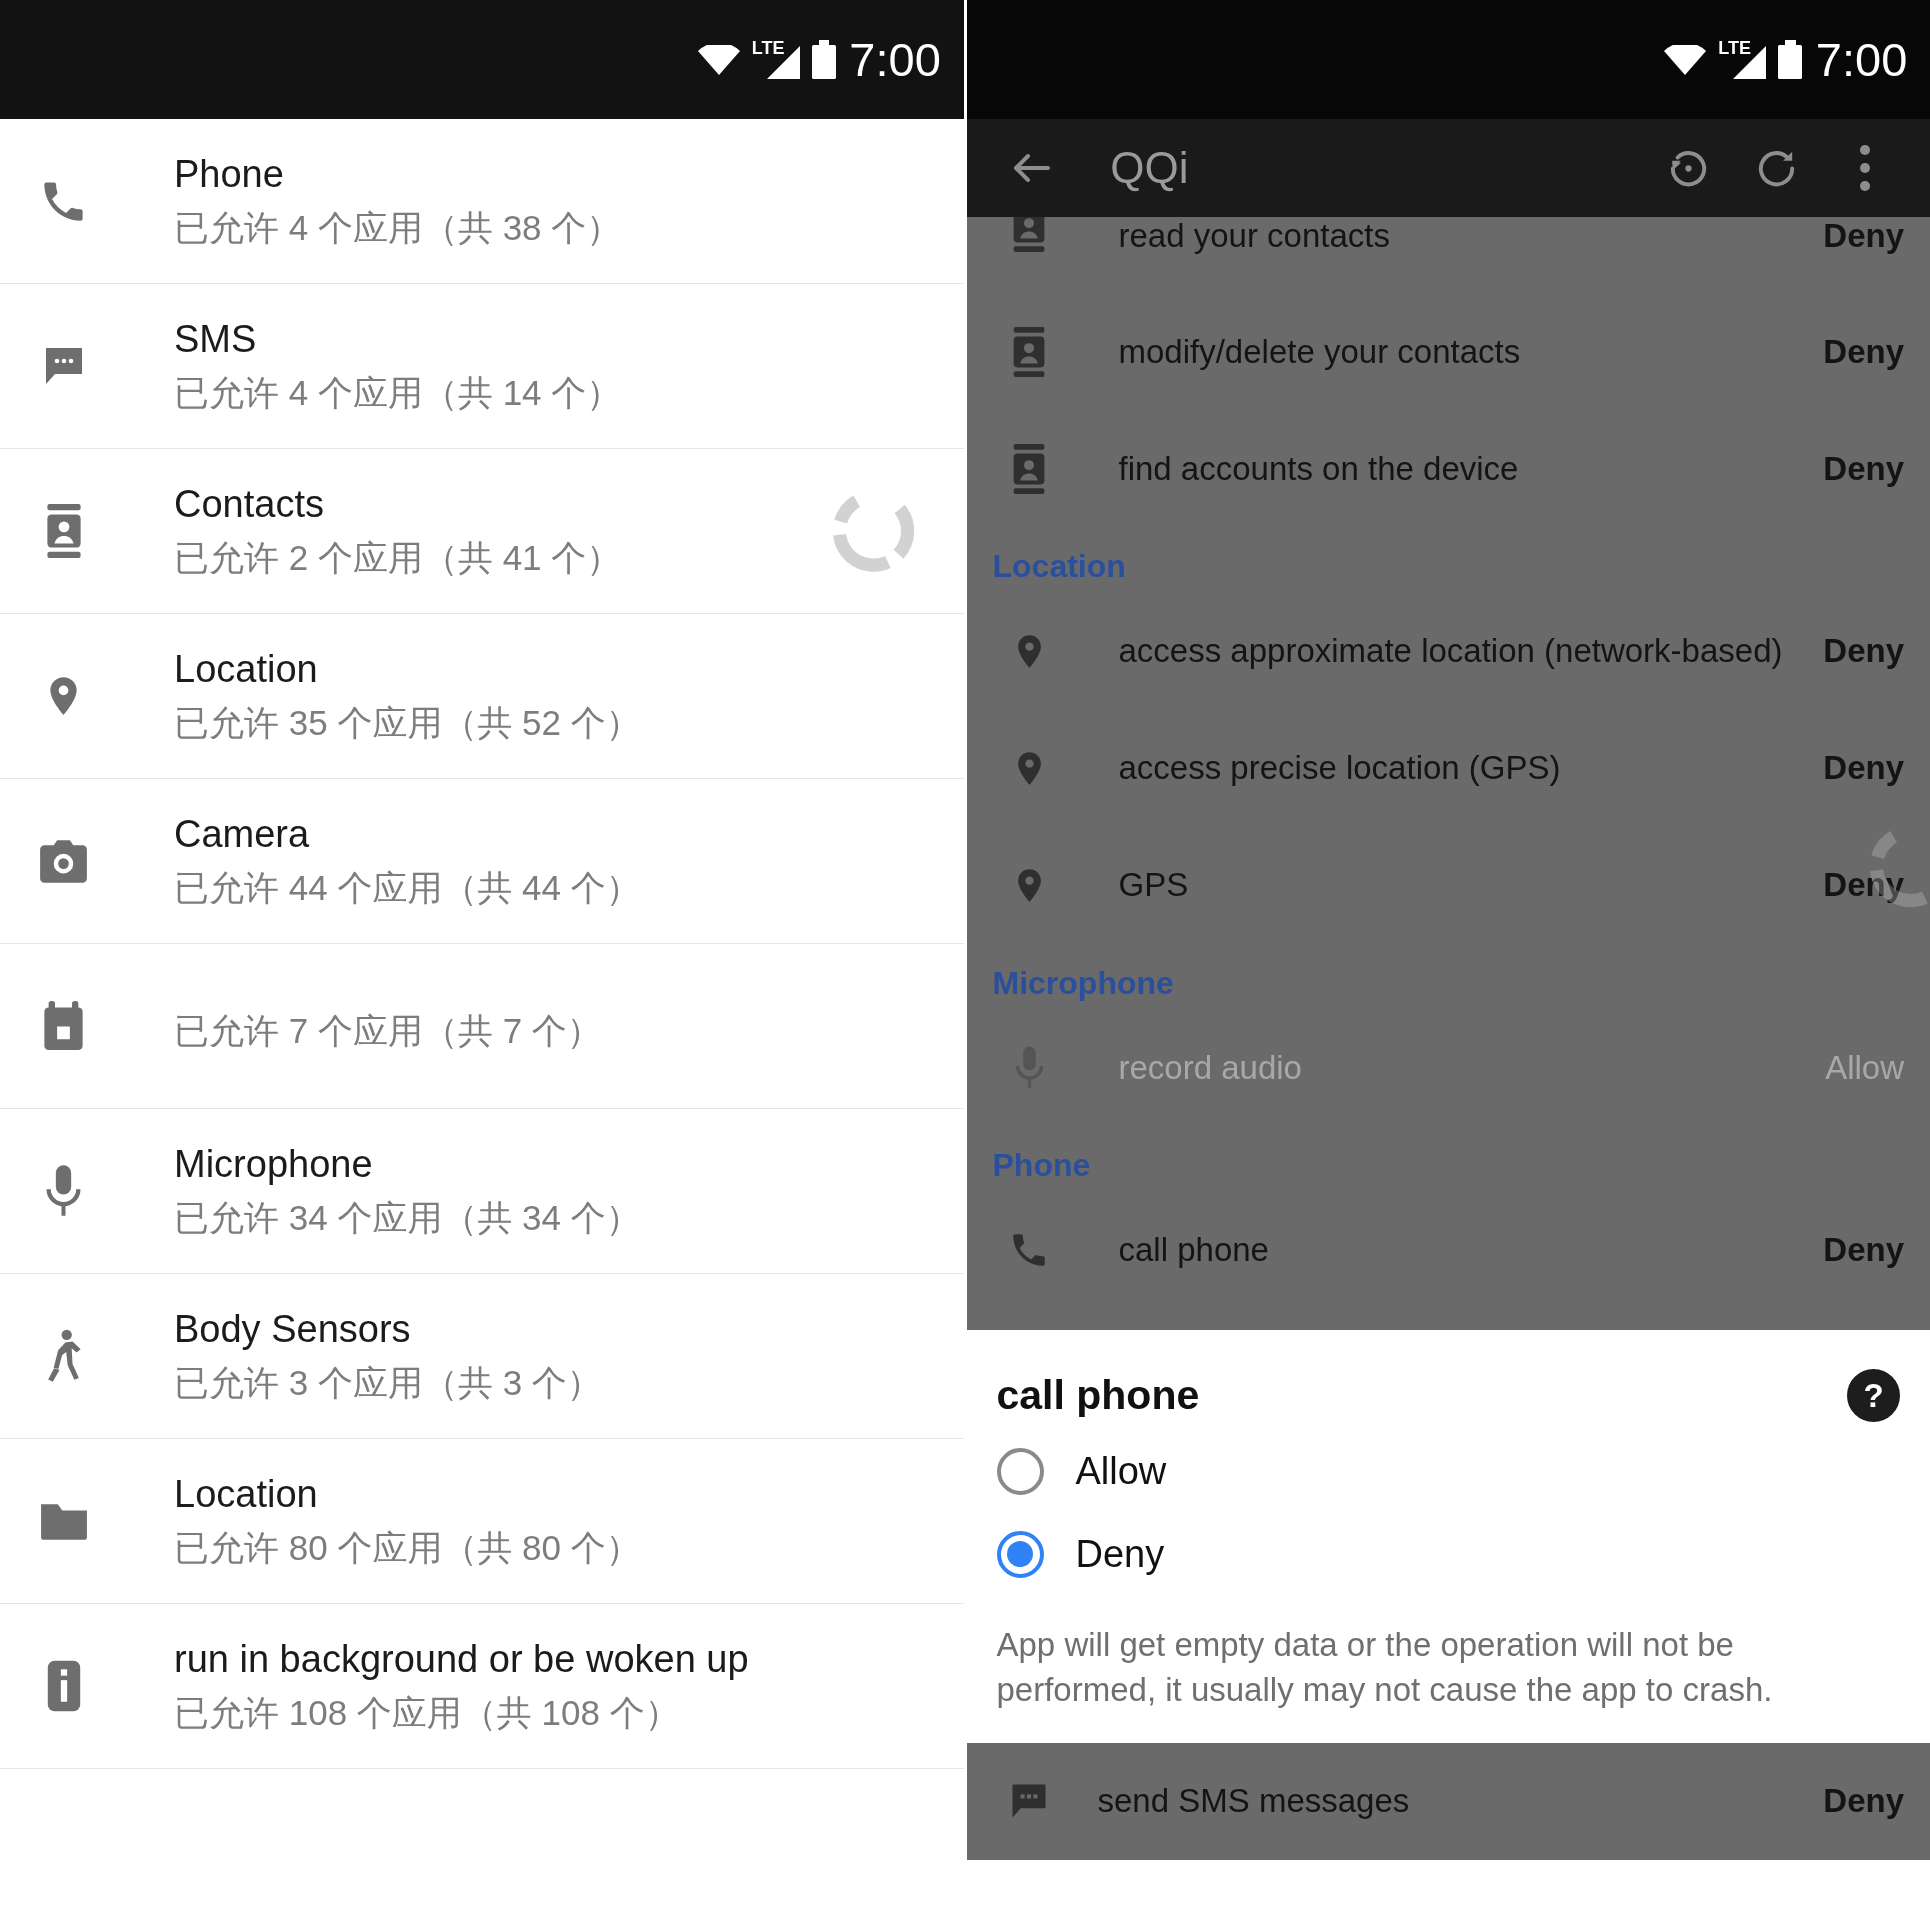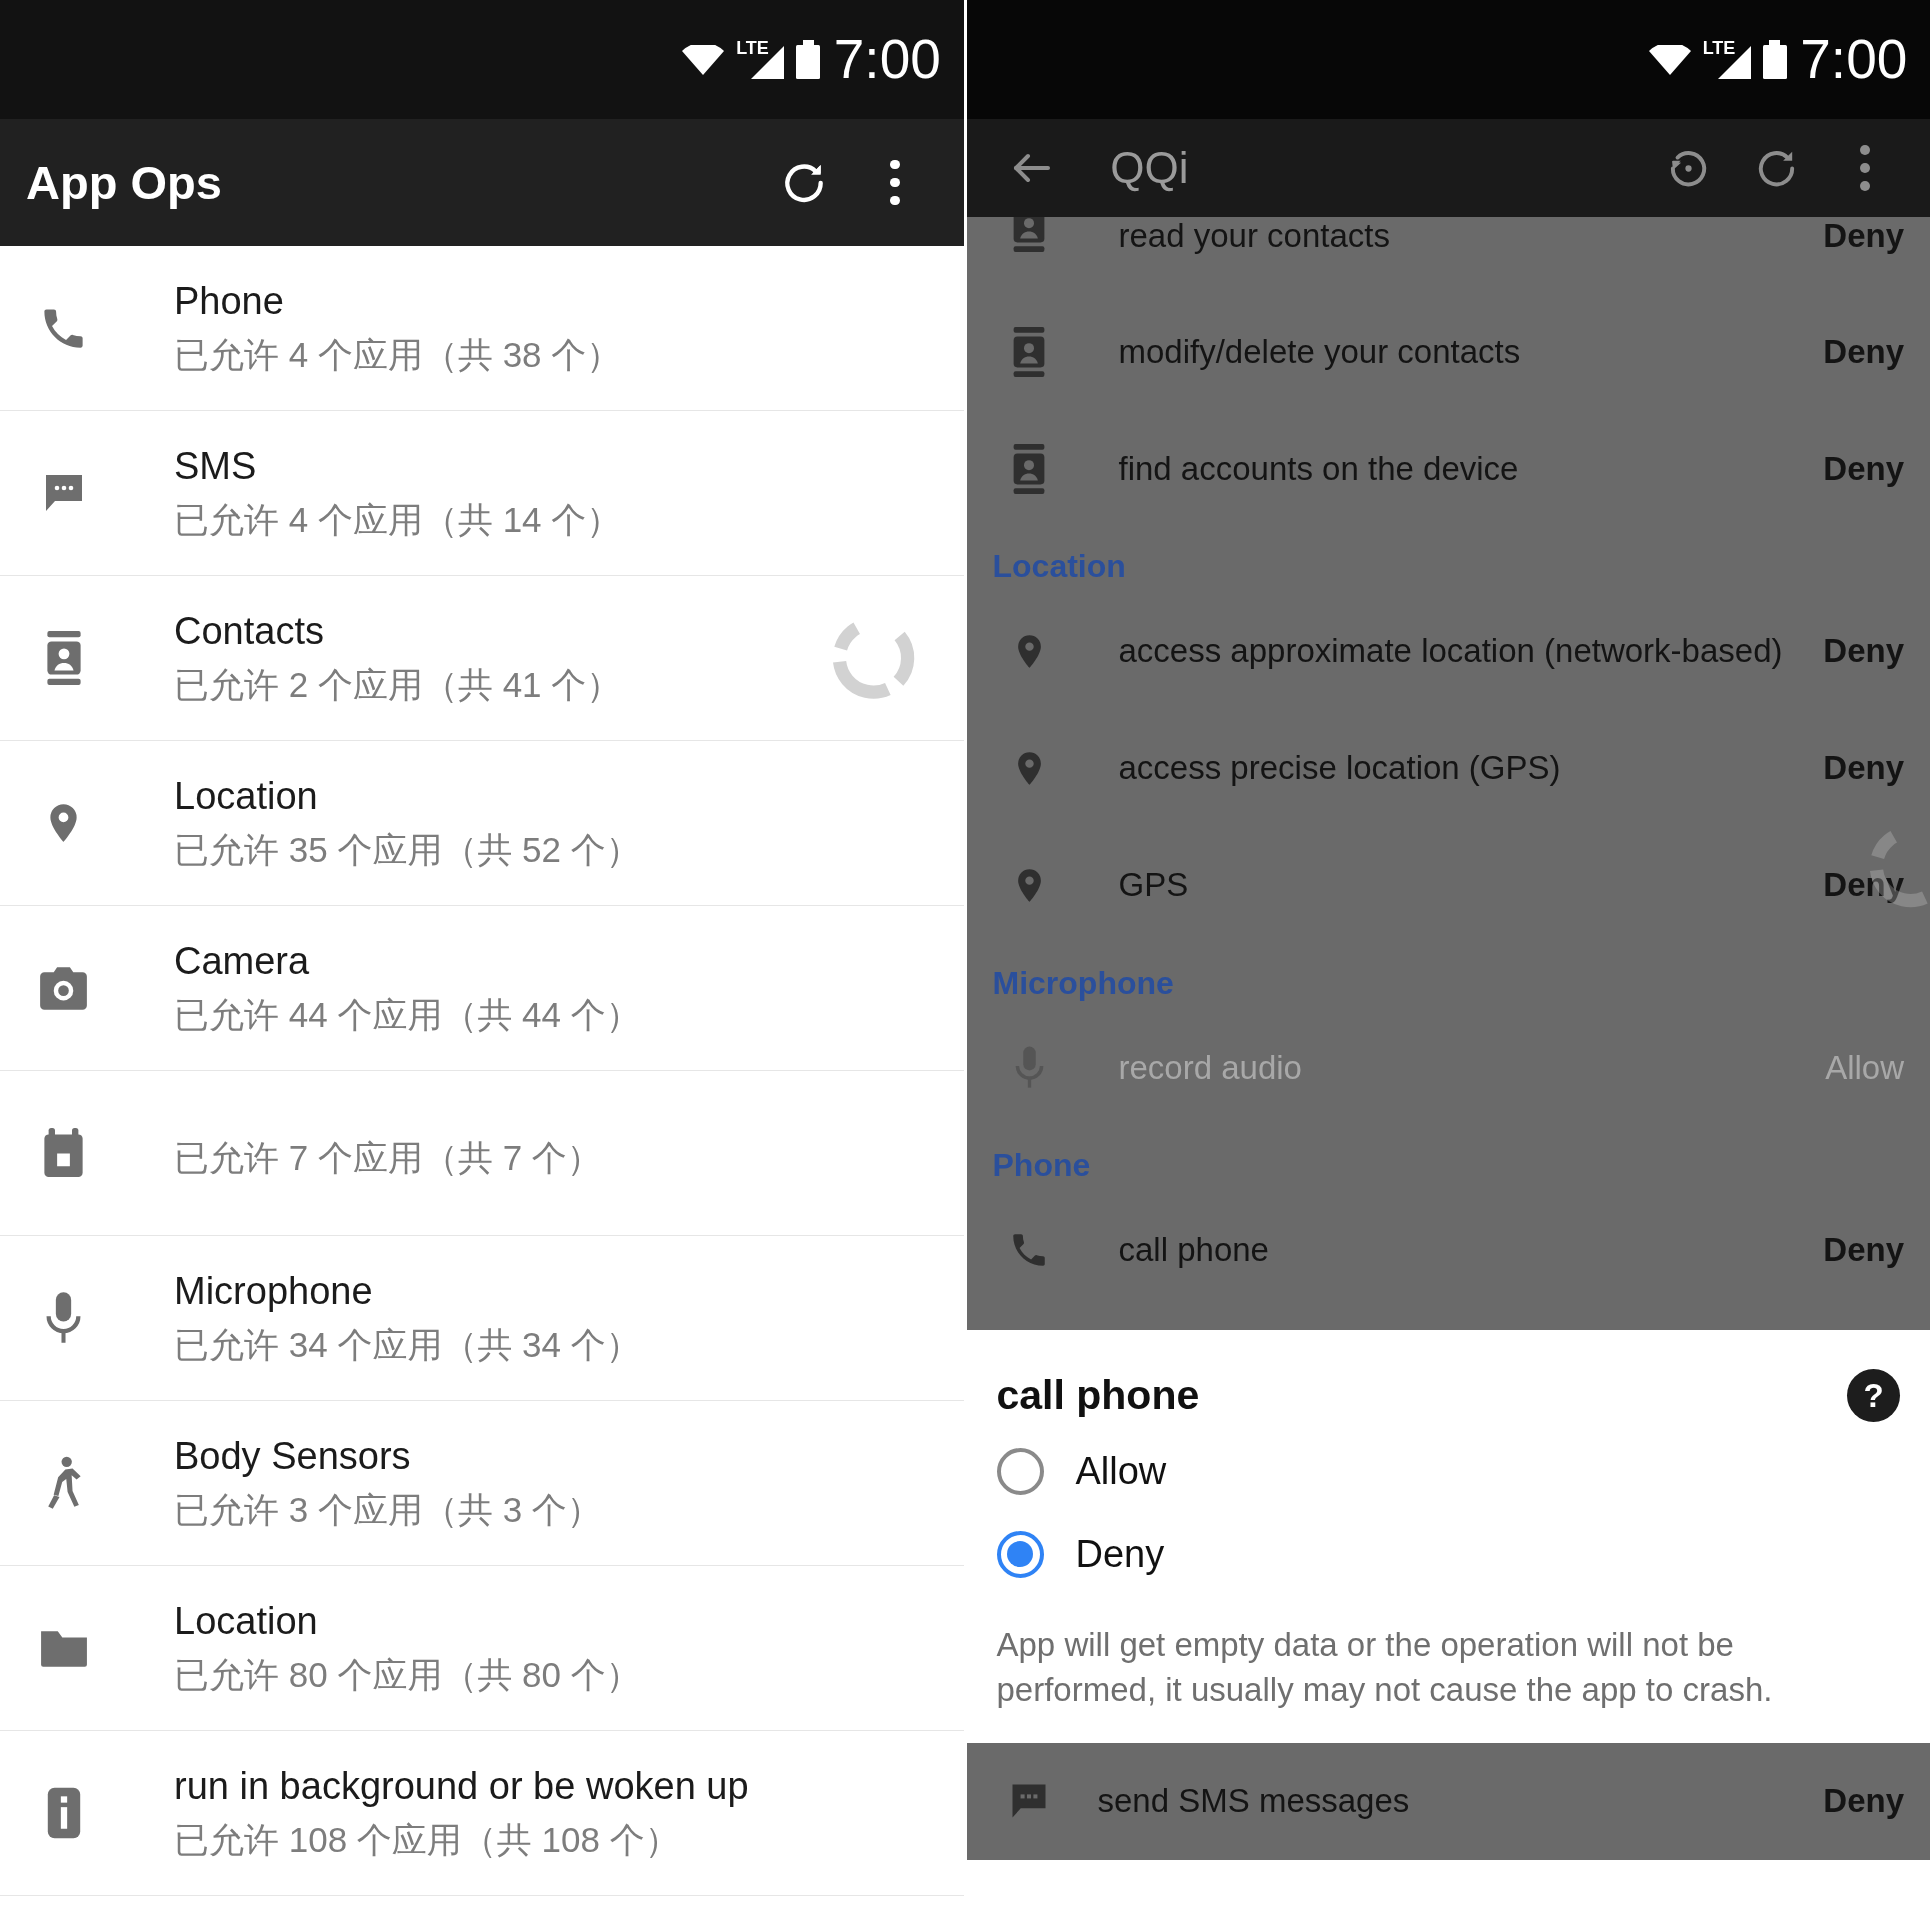--- a/index.html
+++ b/index.html
@@ -16,21 +16,21 @@
   .panel-left  { width: 967px; border-right: 3px solid #ffffff; }
   .panel-right { width: 964px; }
 
   
   .statusbar {
     height: 119px; background: #121212;
     display: flex; align-items: center; justify-content: flex-end;
     padding-right: 22.7px; gap: 13.6px;
   }
   .sb-icons { display: flex; align-items: center; gap: 12px; }
-  .sb-clock { color: #ffffff; font-size: 55px; letter-spacing: 0px; line-height: 1; }
+  .sb-clock { color: #ffffff; font-size: 47px; letter-spacing: 0px; line-height: 1; }
 
   .ic-wifi { width: 42px; height: 30px; position: relative; }
   .ic-wifi svg { display:block; }
   .ic-lte { position: relative; width: 48px; height: 39px; }
   .ic-lte .lte-txt { position:absolute; top:-1.5px; left:0; font-size: 18px; font-weight: bold; color:#fff; line-height:1; }
   .ic-lte .tri { position:absolute; right:0; bottom:0; width:0; height:0;
     border-left: 33px solid transparent; border-bottom: 33px solid #fff; }
   .ic-batt { width: 24px; height: 39px; position: relative; }
   .ic-batt .body { position:absolute; bottom:0; left:0; width:24px; height:34px; background:#fff; border-radius:1.5px; }
   .ic-batt .cap  { position:absolute; top:0; left:6.8px; width:10.6px; height:6px; background:#fff; }
@@ -152,38 +152,20 @@
           <span class="tri"></span>
         </span>
         <span class="ic-batt">
           <span class="cap"></span>
             <span class="body"></span>
         </span>
       </div>
       <span class="sb-clock">7:00</span>
     </div>
 
-    <div class="toolbar">
-      <span class="title">App Ops</span>
-      <span class="spacer"></span>
-      <span class="tb-btn">
-        <svg width="50" height="50" viewBox="0 0 24 24" fill="none" stroke="#fff" stroke-width="2.1" stroke-linecap="round">
-          <path d="M17.6 6.4A8 8 0 1 0 20 12"></path>
-            <polyline points="20,3.4 20,7.4 16,7.4" fill="#fff" stroke="none"></polyline>
-          <path d="M20 3.4 L20 8 L15.4 8 Z" fill="#fff" stroke="none"></path>
-        </svg>
-      </span>
-      <span class="tb-btn">
-        <span class="kebab">
-            <i></i>
-            <i></i>
-            <i></i>
-          </span>
-      </span>
-    </div>
 
     <div class="list">
 
       <div class="list-row">
         <span class="rowicon">
           <svg width="51" height="51" viewBox="0 0 24 24" fill="currentColor">
               <path d="M6.6 10.8c1.4 2.8 3.8 5.1 6.6 6.6l2.2-2.2c.3-.3.7-.4 1-.2 1.2.4 2.4.6 3.6.6.6 0 1 .4 1 1V20c0 .6-.4 1-1 1C10.6 21 3 13.4 3 4c0-.6.4-1 1-1h3.5c.6 0 1 .4 1 1 0 1.3.2 2.5.6 3.6.1.3 0 .7-.2 1l-2.3 2.2z"></path>
             </svg>
         </span>
         <span class="rowtext">

